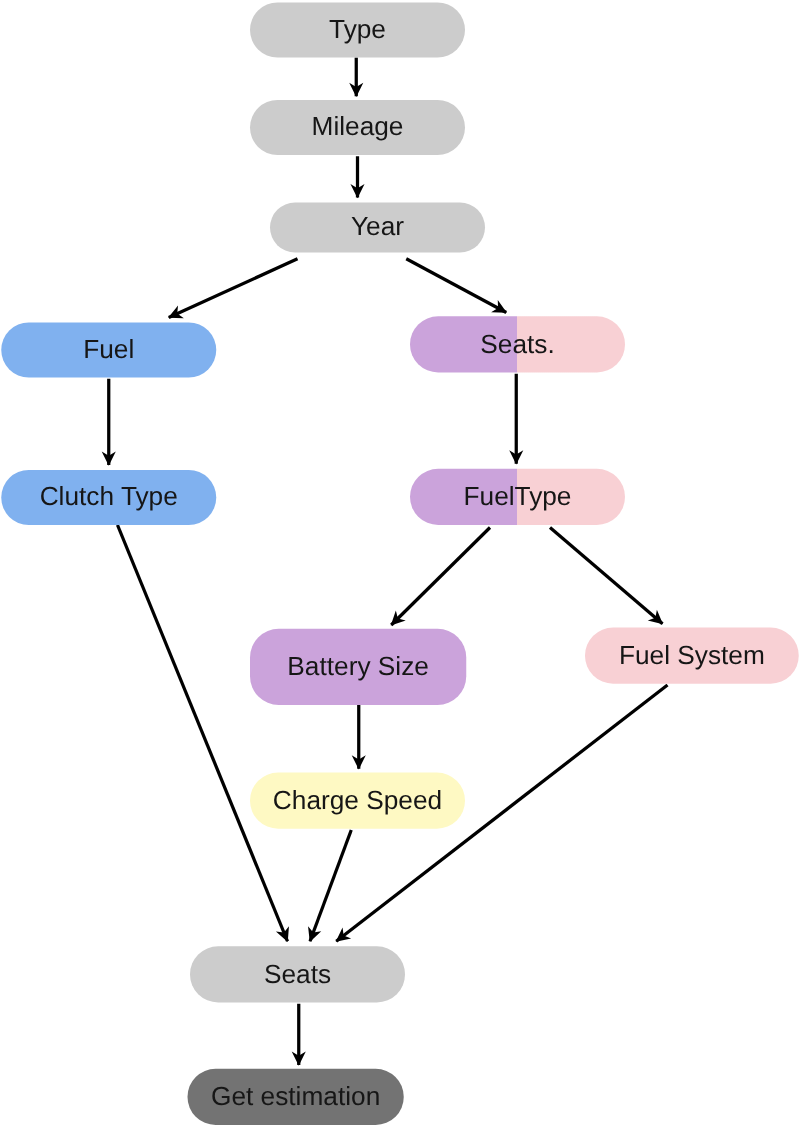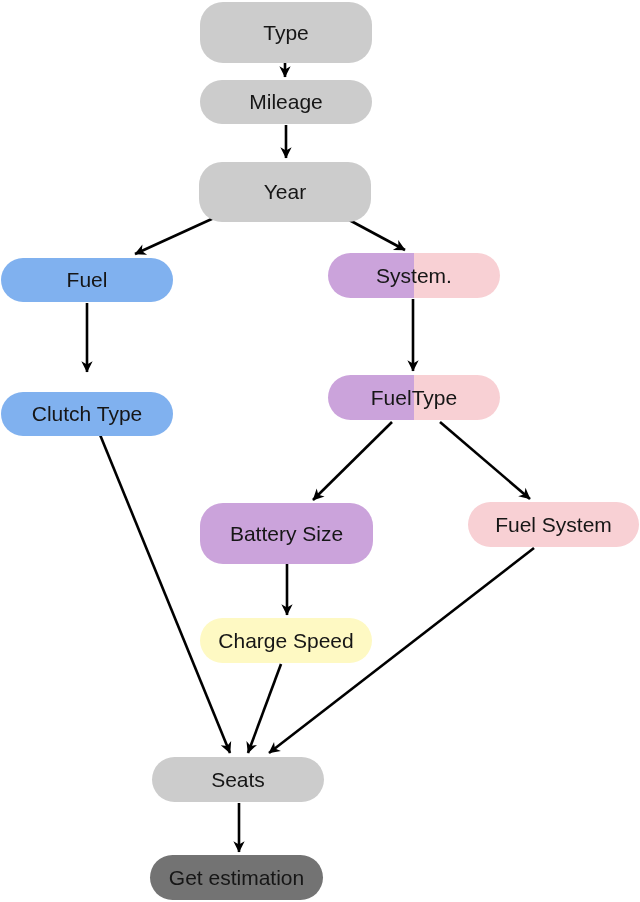--- a/index.html
+++ b/index.html
@@ -55,26 +55,26 @@
         <line x1="94" y1="420" x2="230" y2="753" stroke="#000000" stroke-width="2.6" marker-end="url(#arrowhead)"></line>
         <line x1="392" y1="422" x2="313" y2="500" stroke="#000000" stroke-width="2.6" marker-end="url(#arrowhead)"></line>
         <line x1="440" y1="422" x2="530" y2="499" stroke="#000000" stroke-width="2.6" marker-end="url(#arrowhead)"></line>
         <line x1="287" y1="549" x2="287" y2="615" stroke="#000000" stroke-width="2.6" marker-end="url(#arrowhead)"></line>
         <line x1="281" y1="664" x2="248" y2="753" stroke="#000000" stroke-width="2.6" marker-end="url(#arrowhead)"></line>
         <line x1="534" y1="548" x2="269" y2="753" stroke="#000000" stroke-width="2.6" marker-end="url(#arrowhead)"></line>
         <line x1="239" y1="803" x2="239" y2="852" stroke="#000000" stroke-width="2.6" marker-end="url(#arrowhead)"></line>
       </g>
   </svg>
   <div id="node-layer">
-      <div class="node" style="left: 200px; top: 2px; width: 172px; height: 61px; color: rgb(22, 22, 22); background: rgb(204, 204, 204);">Type</div>
+      <div class="node" style="left: 200px; top: 2px; width: 172px; height: 44px; color: rgb(22, 22, 22); background: rgb(204, 204, 204);">Type</div>
       <div class="node" style="left: 200px; top: 80px; width: 172px; height: 44px; color: rgb(22, 22, 22); background: rgb(204, 204, 204);">Mileage</div>
-      <div class="node" style="left: 199px; top: 162px; width: 172px; height: 60px; color: rgb(22, 22, 22); background: rgb(204, 204, 204);">Year</div>
+      <div class="node" style="left: 216px; top: 162px; width: 172px; height: 40px; color: rgb(22, 22, 22); background: rgb(204, 204, 204);">Year</div>
       <div class="node" style="left: 1px; top: 258px; width: 172px; height: 44px; color: rgb(22, 22, 22); background: rgb(128, 177, 239);">Fuel</div>
-      <div class="node" style="left: 328px; top: 253px; width: 172px; height: 45px; color: rgb(22, 22, 22); background: linear-gradient(90deg, rgb(203, 163, 219) 0px, rgb(203, 163, 219) 50%, rgb(248, 208, 212) 50%, rgb(248, 208, 212) 100%);">System.</div>
-      <div class="node" style="left: 1px; top: 392px; width: 172px; height: 44px; color: rgb(22, 22, 22); background: rgb(128, 177, 239);">Clutch Type</div>
+      <div class="node" style="left: 328px; top: 253px; width: 172px; height: 45px; color: rgb(22, 22, 22); background: linear-gradient(90deg, rgb(203, 163, 219) 0px, rgb(203, 163, 219) 50%, rgb(248, 208, 212) 50%, rgb(248, 208, 212) 100%);">Seats.</div>
+      <div class="node" style="left: 1px; top: 376px; width: 172px; height: 44px; color: rgb(22, 22, 22); background: rgb(128, 177, 239);">Clutch Type</div>
       <div class="node" style="left: 328px; top: 375px; width: 172px; height: 45px; color: rgb(22, 22, 22); background: linear-gradient(90deg, rgb(203, 163, 219) 0px, rgb(203, 163, 219) 50%, rgb(248, 208, 212) 50%, rgb(248, 208, 212) 100%);">FuelType</div>
       <div class="node" style="left: 200px; top: 503px; width: 173px; height: 61px; color: rgb(22, 22, 22); background: rgb(203, 163, 219);">Battery Size</div>
       <div class="node" style="left: 468px; top: 502px; width: 171px; height: 45px; color: rgb(22, 22, 22); background: rgb(248, 208, 212);">Fuel System</div>
       <div class="node" style="left: 200px; top: 618px; width: 172px; height: 45px; color: rgb(22, 22, 22); background: #fef9c3;">Charge Speed</div>
       <div class="node" style="left: 152px; top: 757px; width: 172px; height: 45px; color: rgb(22, 22, 22); background: rgb(204, 204, 204);">Seats</div>
       <div class="node" style="left: 150px; top: 855px; width: 173px; height: 45px; color: rgb(22, 22, 22); background: #737373;">Get estimation</div>
     </div>
 </div>
 
 </body></html>

